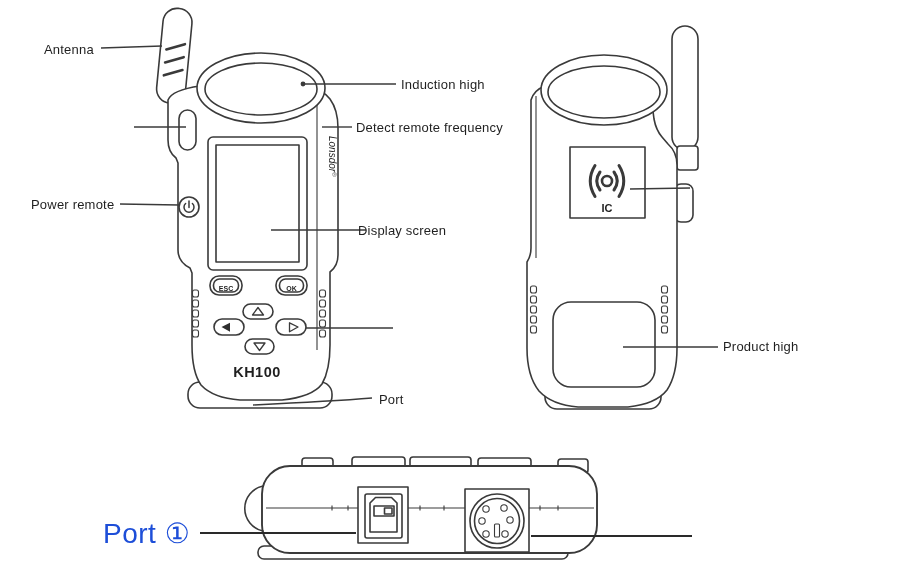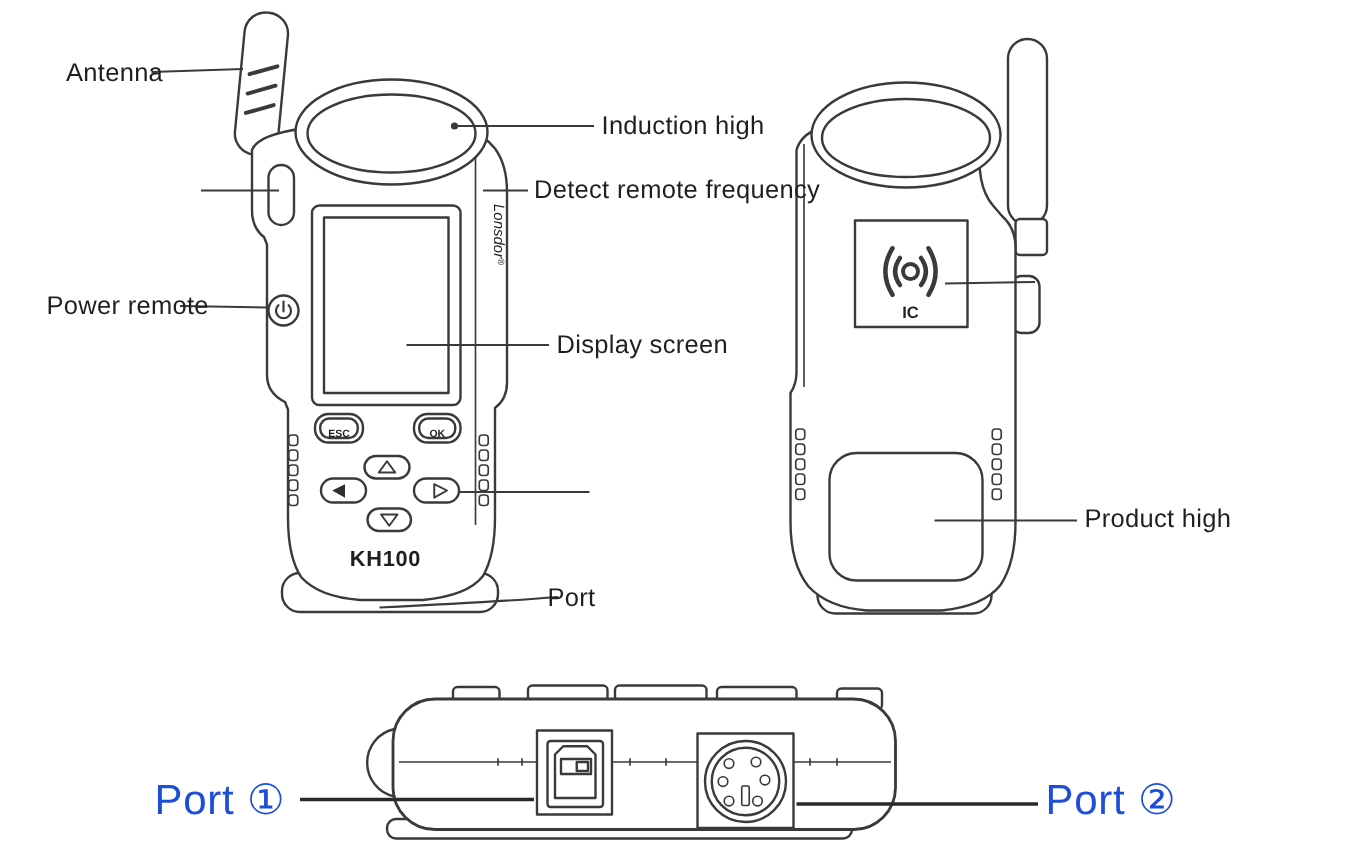--- a/index.html
+++ b/index.html
@@ -1,19 +1,19 @@
 <!DOCTYPE html>
 <html><head>
 <meta charset="utf-8">
 <style>
   html,body{margin:0;padding:0;background:#fff;}
   .stage{position:relative;width:900px;height:569px;background:#ffffff;overflow:hidden;
          font-family:"Liberation Sans",sans-serif;}
   .stage svg{position:absolute;left:0;top:0;}
-  .lbl{position:absolute;font-size:17px;color:#1f1f1f;white-space:nowrap;
+  .lbl{position:absolute;font-size:13px;color:#1f1f1f;white-space:nowrap;
        transform:translateY(-50%);letter-spacing:0.2px;}
   .lbl.big{font-size:28px;color:#1d4ed8;letter-spacing:0.5px;}
   .ln{fill:none;stroke:#3a3a3a;stroke-width:1.6;stroke-linejoin:round;stroke-linecap:round;}
   .fw{fill:#ffffff;stroke:#3a3a3a;stroke-width:1.6;stroke-linejoin:round;}
   .thin{fill:none;stroke:#3a3a3a;stroke-width:1.1;}
   .lead{fill:none;stroke:#3a3a3a;stroke-width:1.4;}
   .lead2{fill:none;stroke:#2a2a2a;stroke-width:2.2;}
   text{font-family:"Liberation Sans",sans-serif;fill:#1f1f1f;}
 </style>
 </head>
@@ -256,19 +256,18 @@
     <path class="lead" d="M 623,347 L 718,347"></path>
     <path class="lead2" d="M 200,533 L 356,533"></path>
     <path class="lead2" d="M 531,536 L 692,536"></path>
   </g>
 </svg>
 
 <div class="lbl" style="left:44px;top:49px">Antenna</div>
 <div class="lbl" style="left:31px;top:204px">Power remote</div>
 <div class="lbl" style="left:401px;top:84px">Induction high</div>
 <div class="lbl" style="left:356px;top:127px">Detect remote frequency</div>
-<div class="lbl" style="left:371px;top:230px">Display screen</div>
-<div class="lbl" style="left:365px;top:399px">Port</div>
+<div class="lbl" style="left:358px;top:230px">Display screen</div>
+<div class="lbl" style="left:379px;top:399px">Port</div>
 <div class="lbl" style="left:723px;top:346px">Product high</div>
 <div class="lbl big" style="left:103px;top:533px">Port ①</div>
-<div class="lbl big" style="left:697px;top:533px">Port ②</div>
 
 </div>
 
 </body></html>

